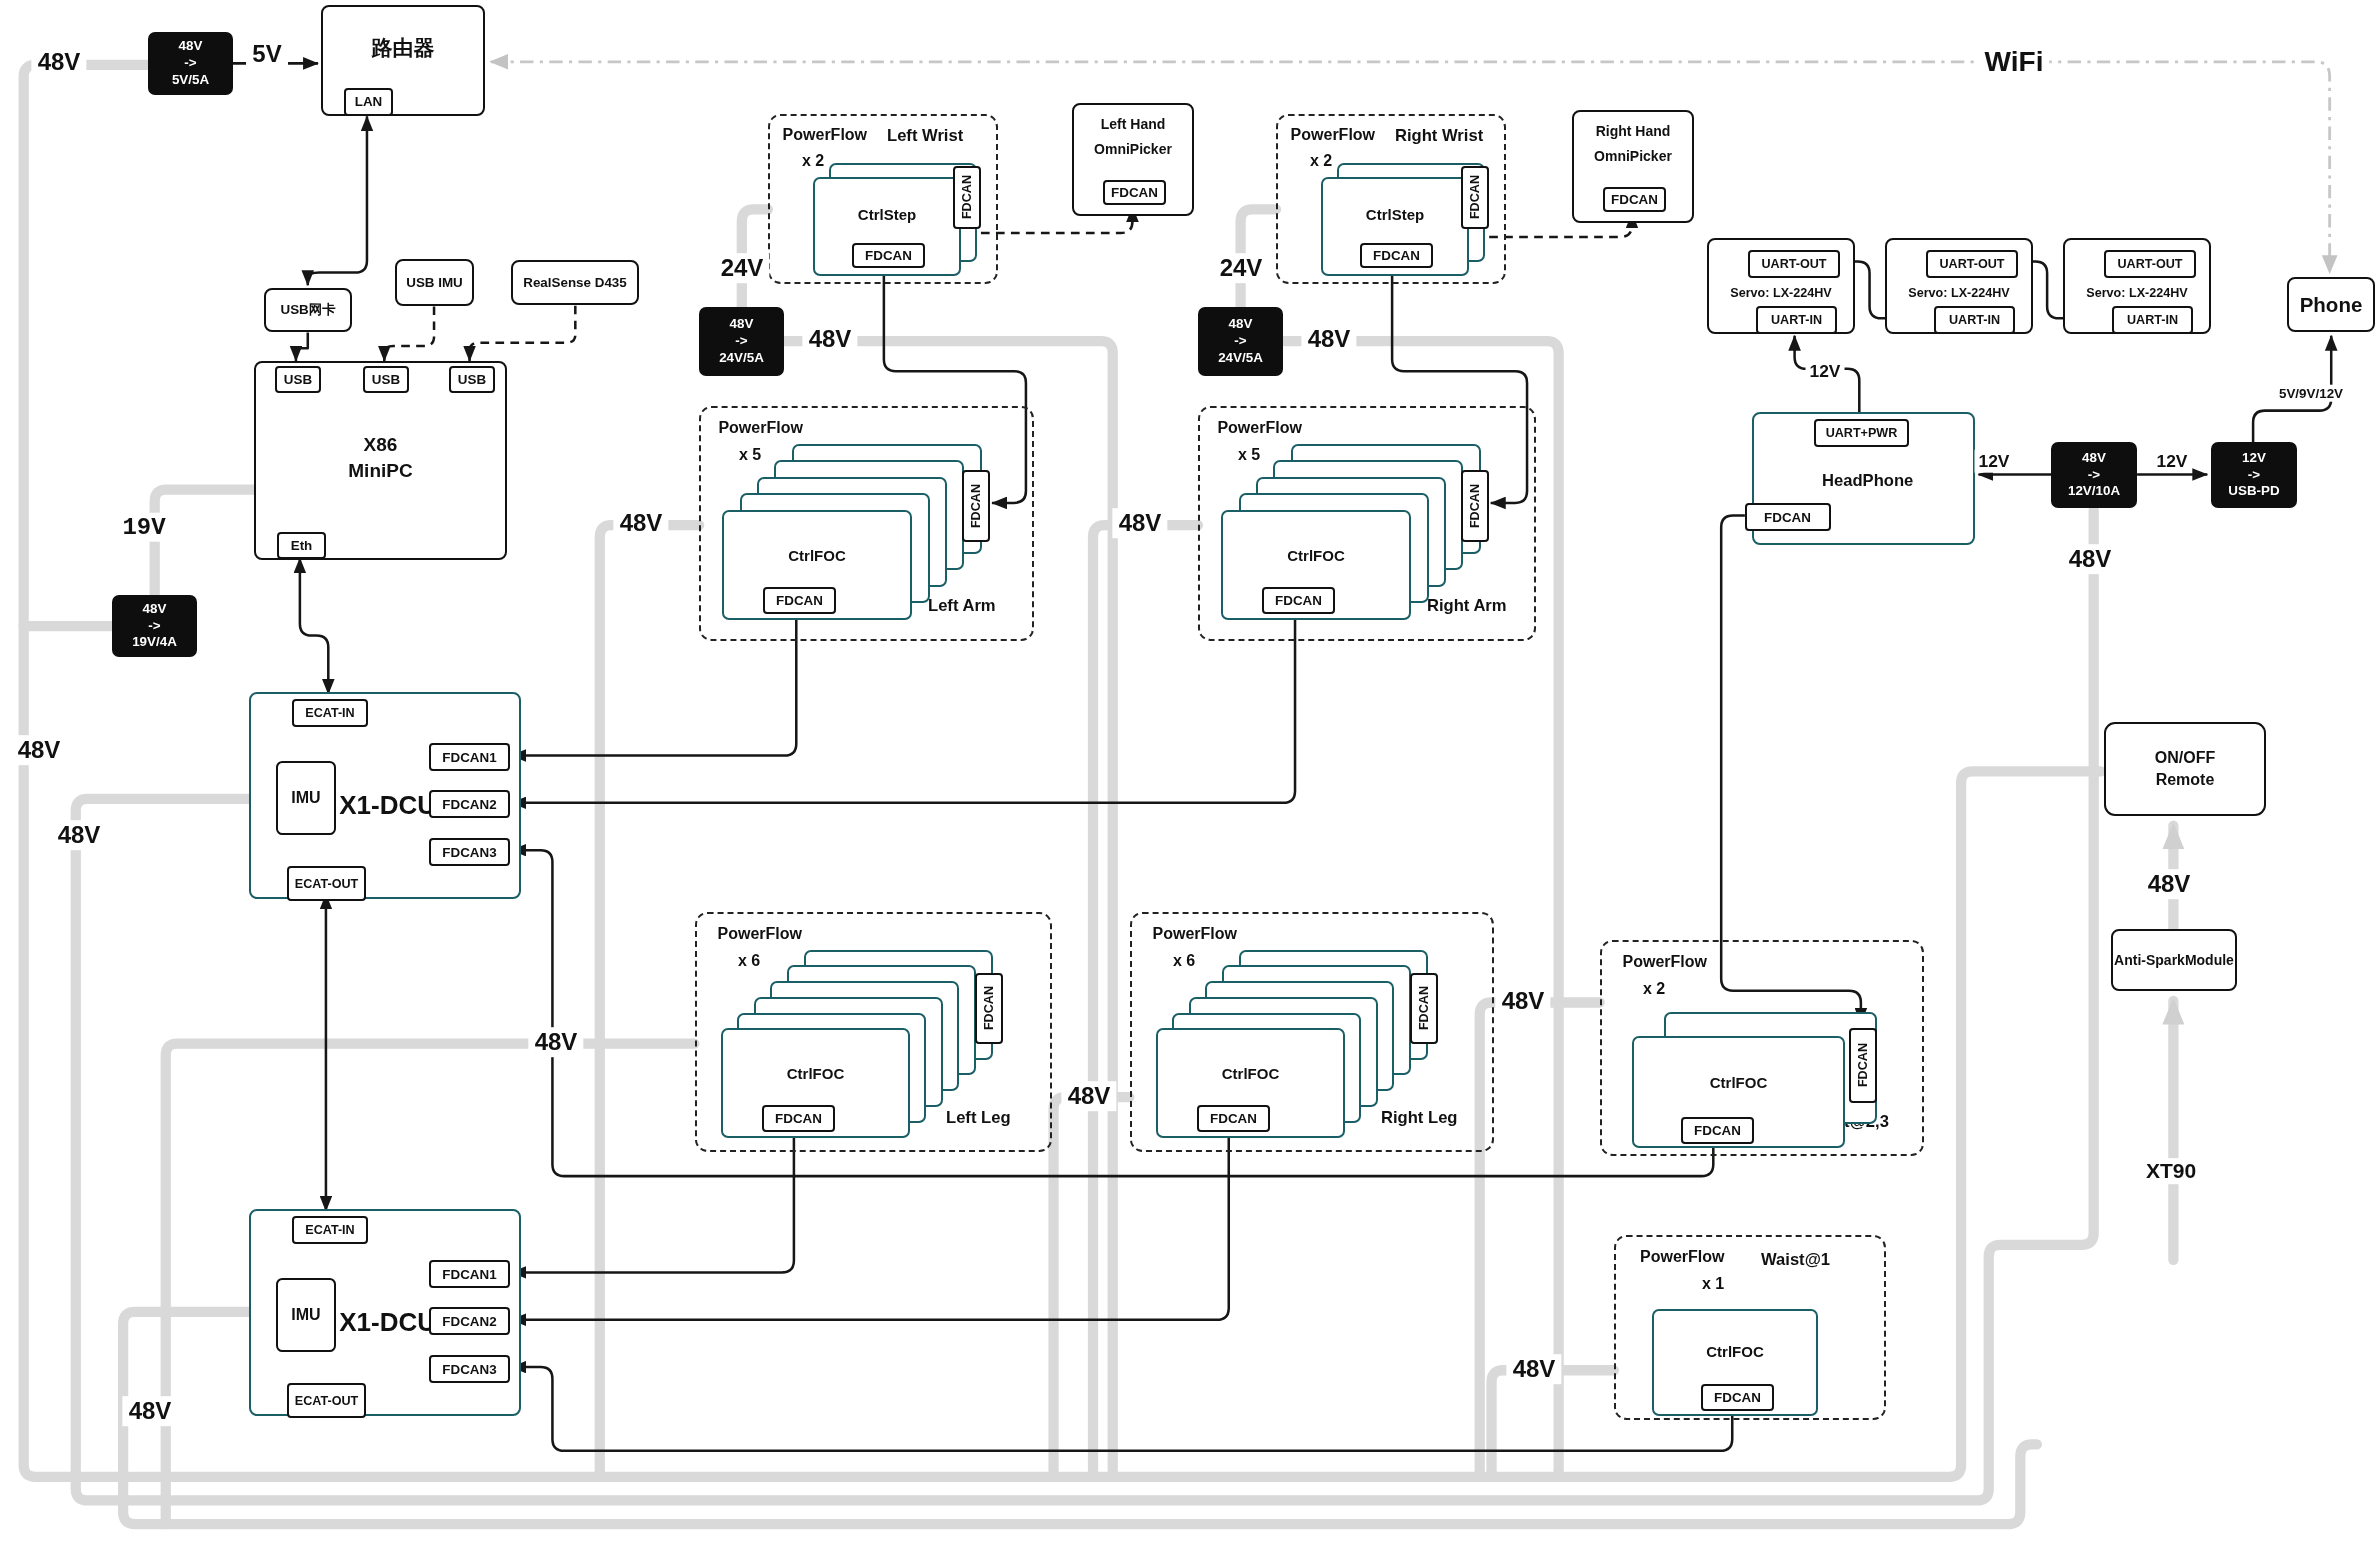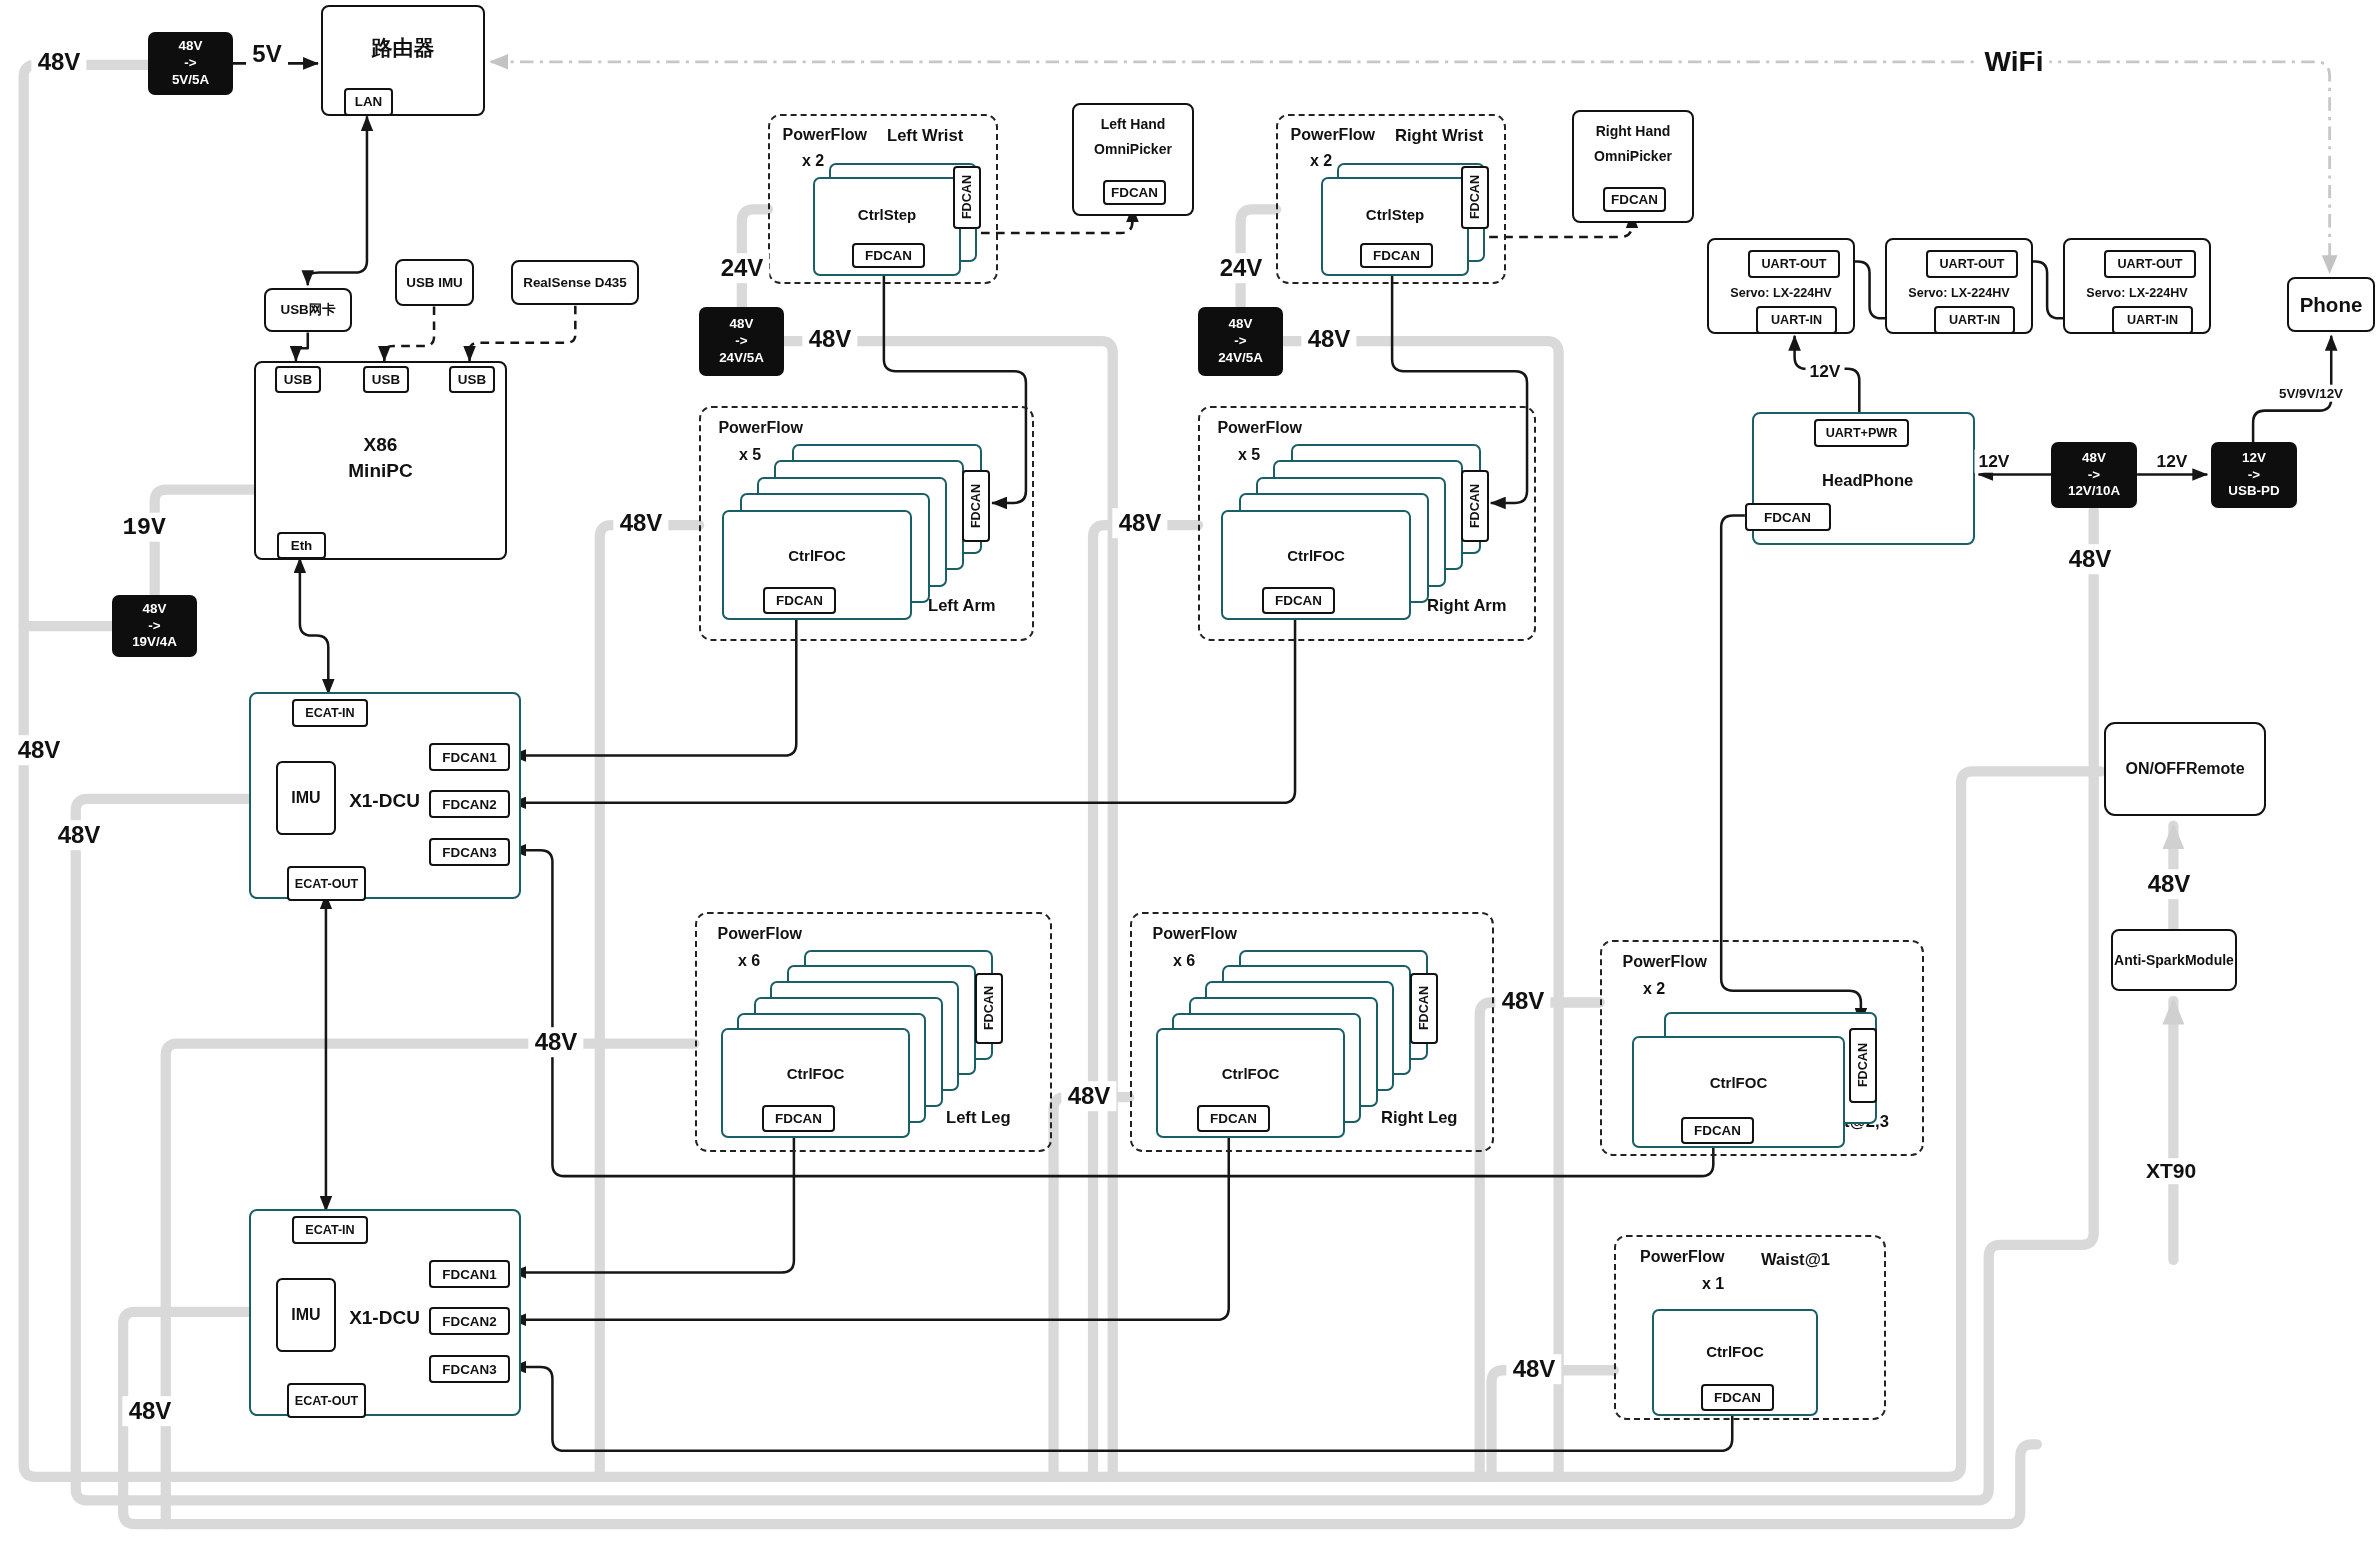--- a/index.html
+++ b/index.html
@@ -85,27 +85,27 @@
   #headphone .hp-fdcan{left:-9.5px;top:89px;width:86px;height:28px;}
 
   #phone{left:2287px;top:277px;width:88px;height:55px;display:flex;align-items:center;justify-content:center;
          font-weight:bold;font-size:20.5px;border-width:2.8px;}
 
   .dcu{width:272px;height:207px;}
   #dcu1{left:249px;top:692px;} #dcu2{left:249px;top:1209px;}
   .dcu .ecat-in{left:41px;top:4.7px;width:76px;height:28px;font-size:12.6px;}
   .dcu .imu{position:absolute;left:25px;top:67px;width:60px;height:74px;border:2.4px solid #111;border-radius:6.3px;
             display:flex;align-items:center;justify-content:center;font-weight:bold;font-size:16px;box-sizing:border-box;}
-  .dcu .dcu-title{position:absolute;left:82px;top:96px;width:103px;text-align:center;font-weight:bold;font-size:19px;}
+  .dcu .dcu-title{position:absolute;left:82px;top:96px;width:103px;text-align:right;font-weight:bold;font-size:26px;}
   .dcu .fd1{left:178px;top:49px;width:81px;height:28px;}
   .dcu .fd2{left:178px;top:96px;width:81px;height:28px;}
   .dcu .fd3{left:178px;top:144px;width:81px;height:28px;}
   .dcu .ecat-out{left:36px;top:172px;width:79px;height:35px;font-size:12.6px;}
 
-  #remote{left:2104px;top:722px;width:162px;height:94px;display:flex;flex-direction:row;align-items:center;
+  #remote{left:2104px;top:722px;width:162px;height:94px;display:flex;flex-direction:column;align-items:center;
           justify-content:center;font-weight:bold;font-size:16px;line-height:1.4;border-radius:11px;}
   #antispark{left:2111px;top:929px;width:126px;height:62px;display:flex;align-items:center;
           justify-content:center;font-weight:bold;font-size:14px;line-height:1.3;}
   #battery{position:absolute;left:2037px;top:1260px;width:262px;height:268px;background:#e8392e;border-radius:14px;
           z-index:2;display:flex;flex-direction:column;align-items:center;justify-content:center;color:#fff;
           font-weight:bold;font-size:24.5px;line-height:1.7;}
 
   
   #v-tl{left:59px;top:62px;} #v-5v{left:267px;top:54px;} #wifi-label{left:2014px;top:62px;}
   #v-19{left:144px;top:527px;font-family:Liberation Mono, monospace;} #v-48a{left:39px;top:750px;} #v-48b{left:79px;top:835px;}

